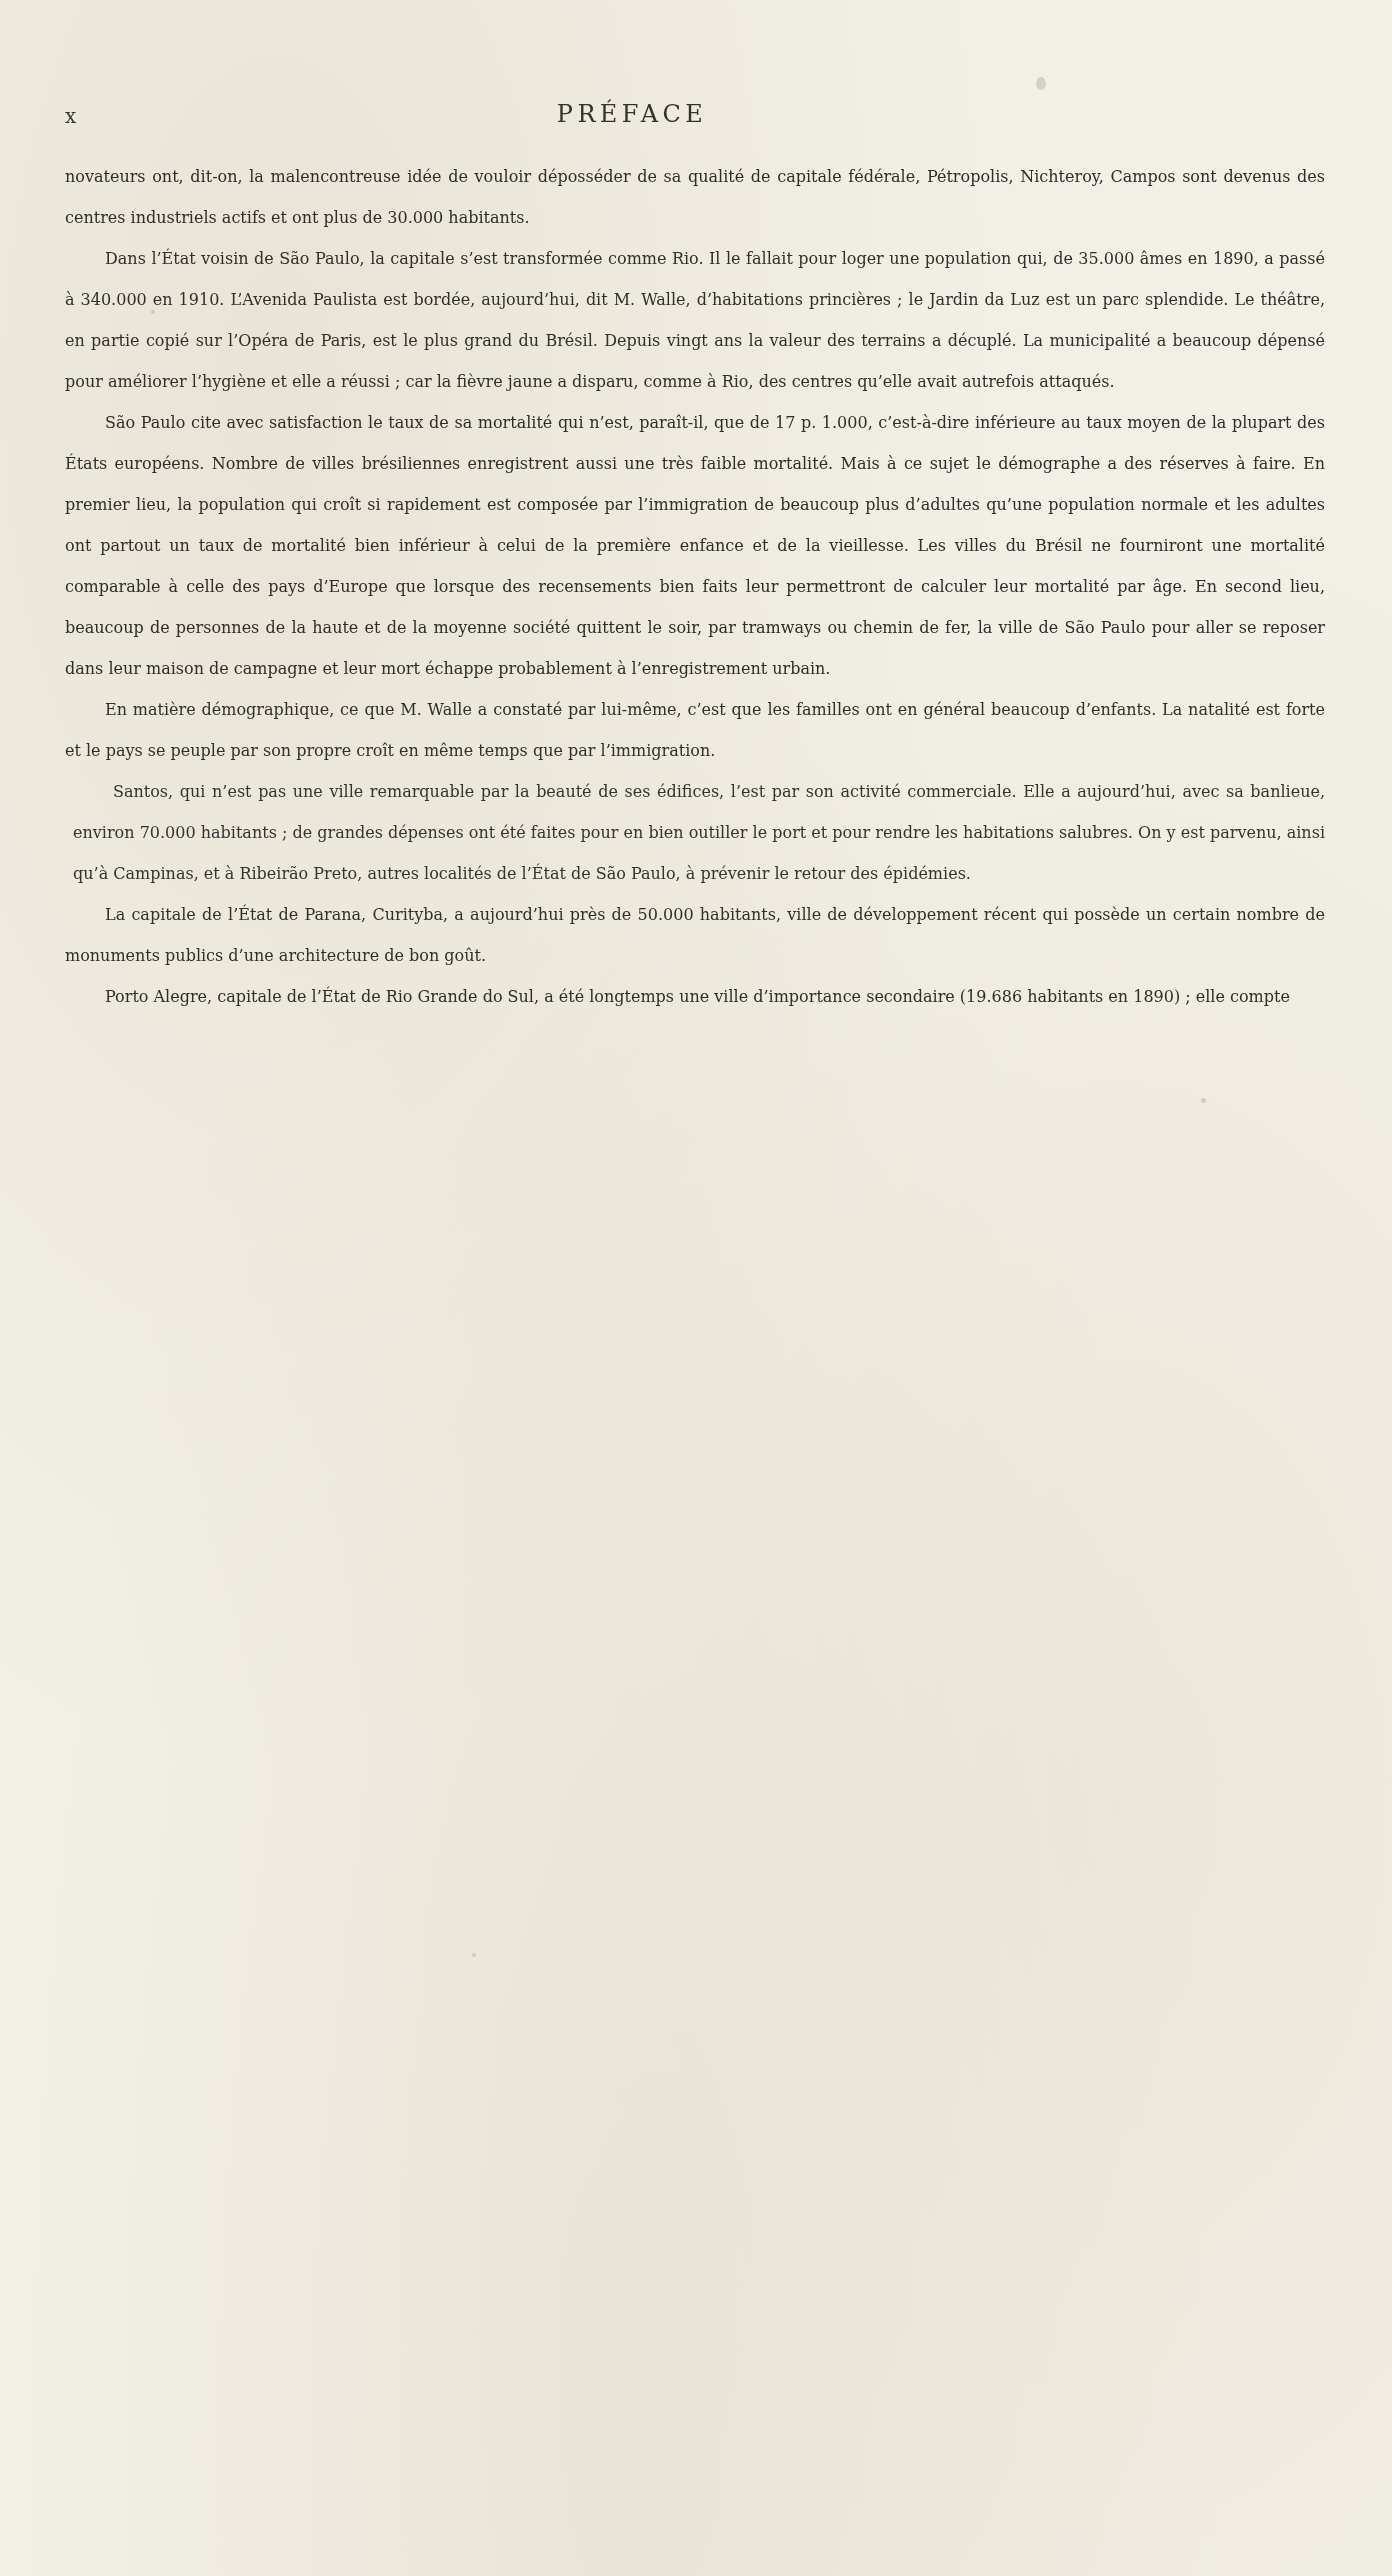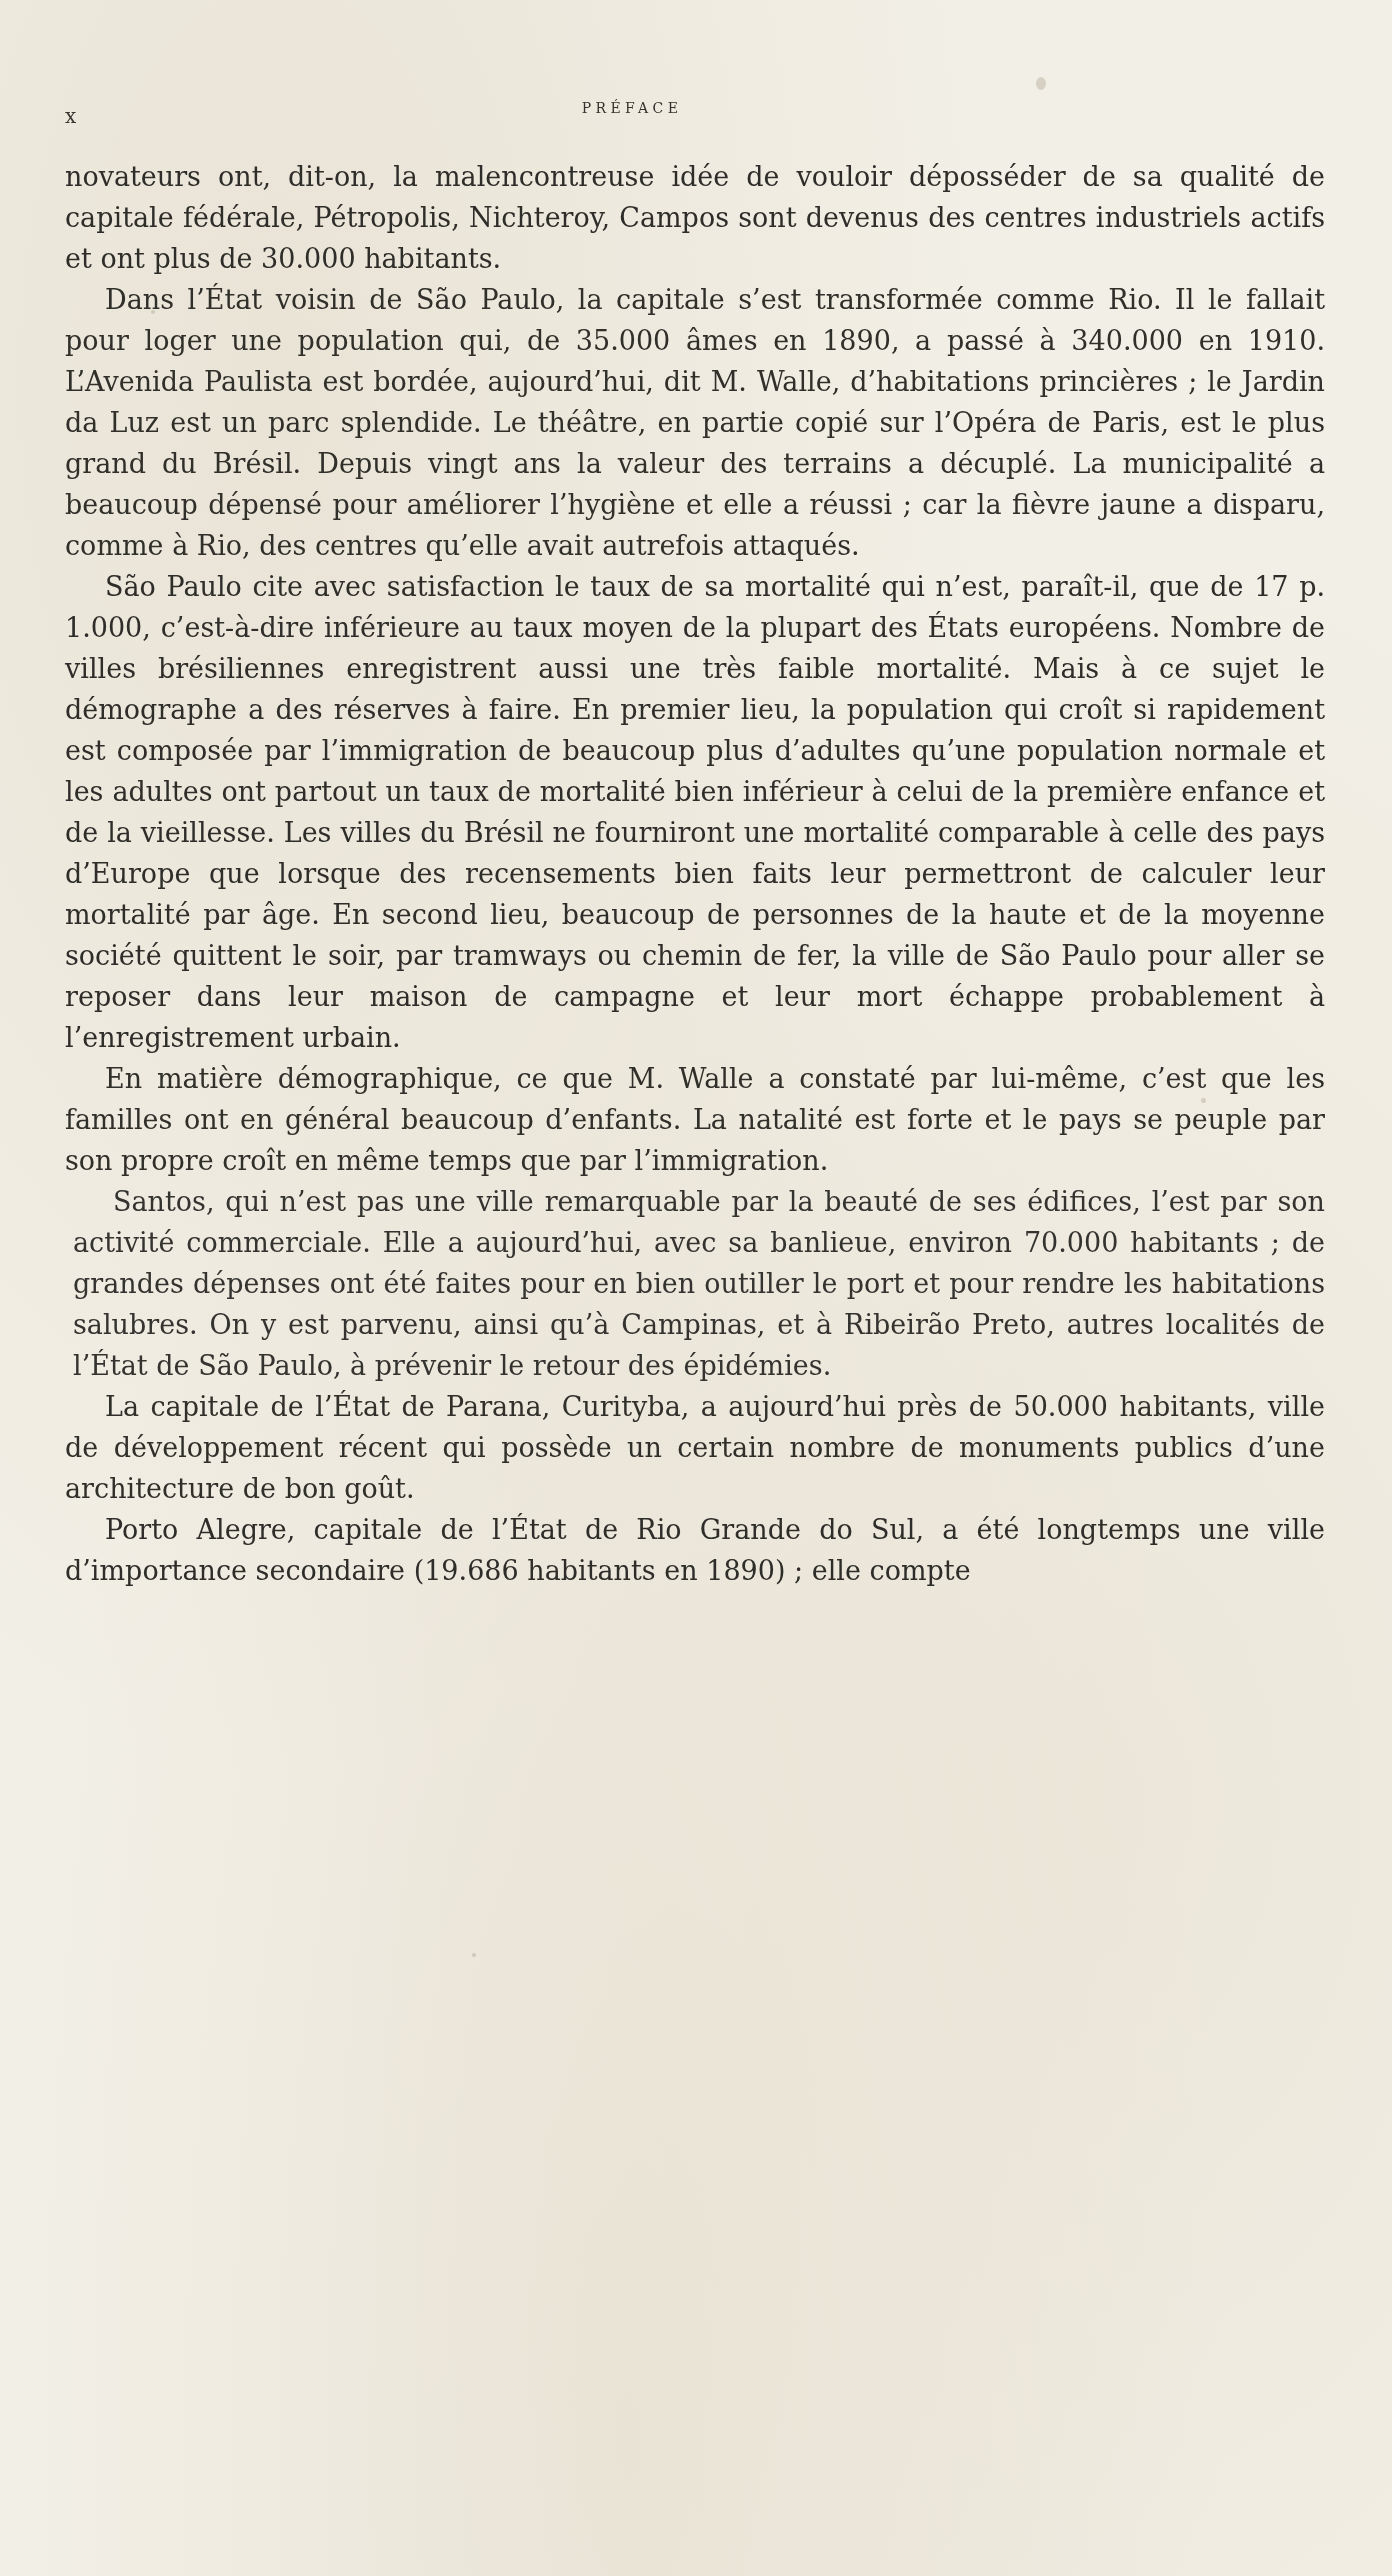--- a/index.html
+++ b/index.html
@@ -38,28 +38,28 @@
     font-size: 20px;
     letter-spacing: 0.4px;
     color: #3a3832;
   }
   .running-head {
     position: absolute;
     left: 0;
     right: 0;
     top: 11.8px;
     text-align: center;
-    font-size: 14px;
+    font-size: 24px;
     letter-spacing: 4.4px;
     color: #35332d;
     padding-left: 44px;
     padding-right: 170px;
   }
   .body-text {
-    font-size: 27px;
+    font-size: 16px;
     line-height: 41px;
     text-align: justify;
     color: #2e2d29;
   }
   .body-text p {
     margin: 0;
     text-indent: 40px;
     text-align: justify;
     text-justify: inter-word;
   }

